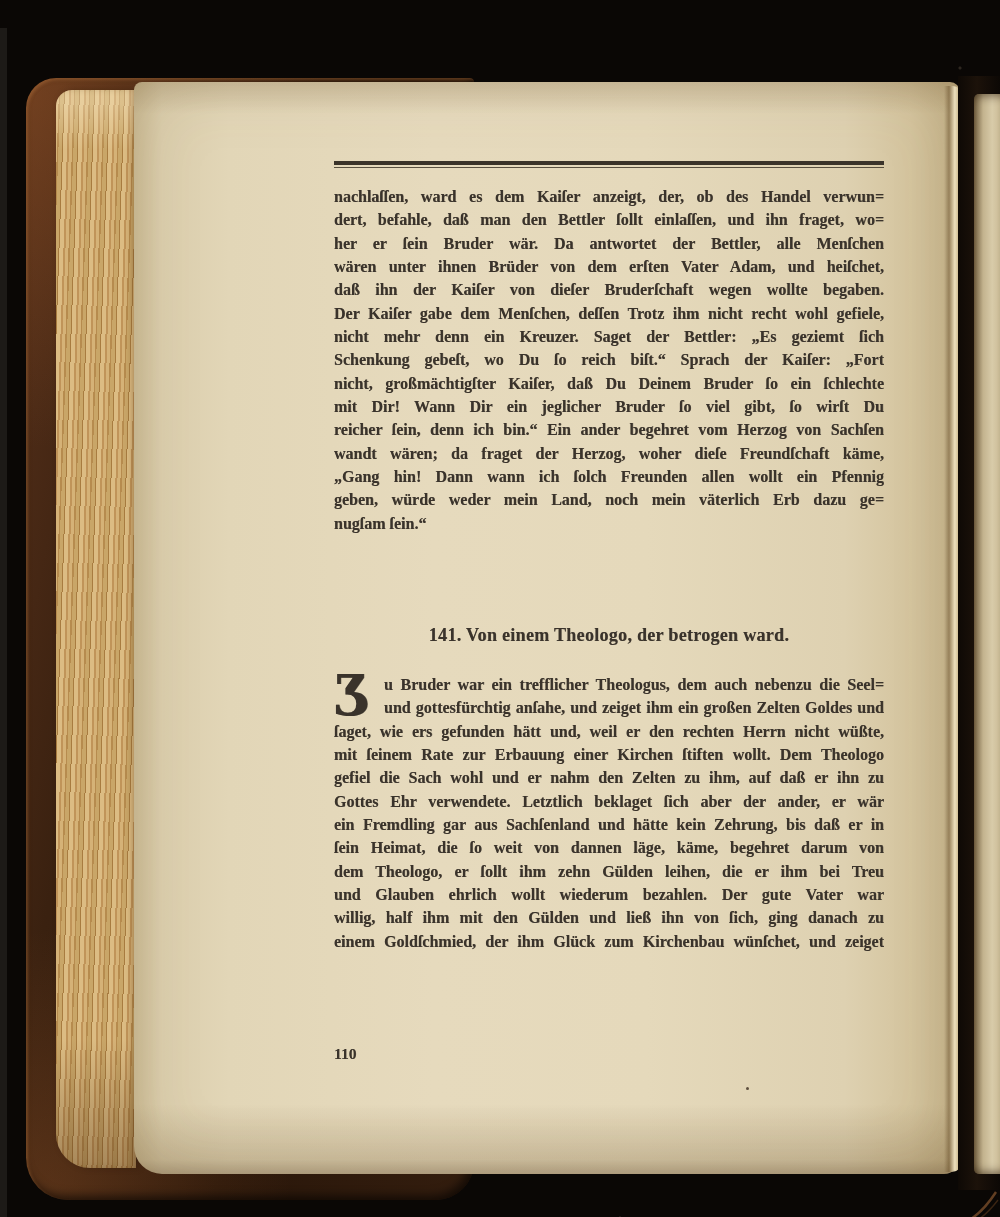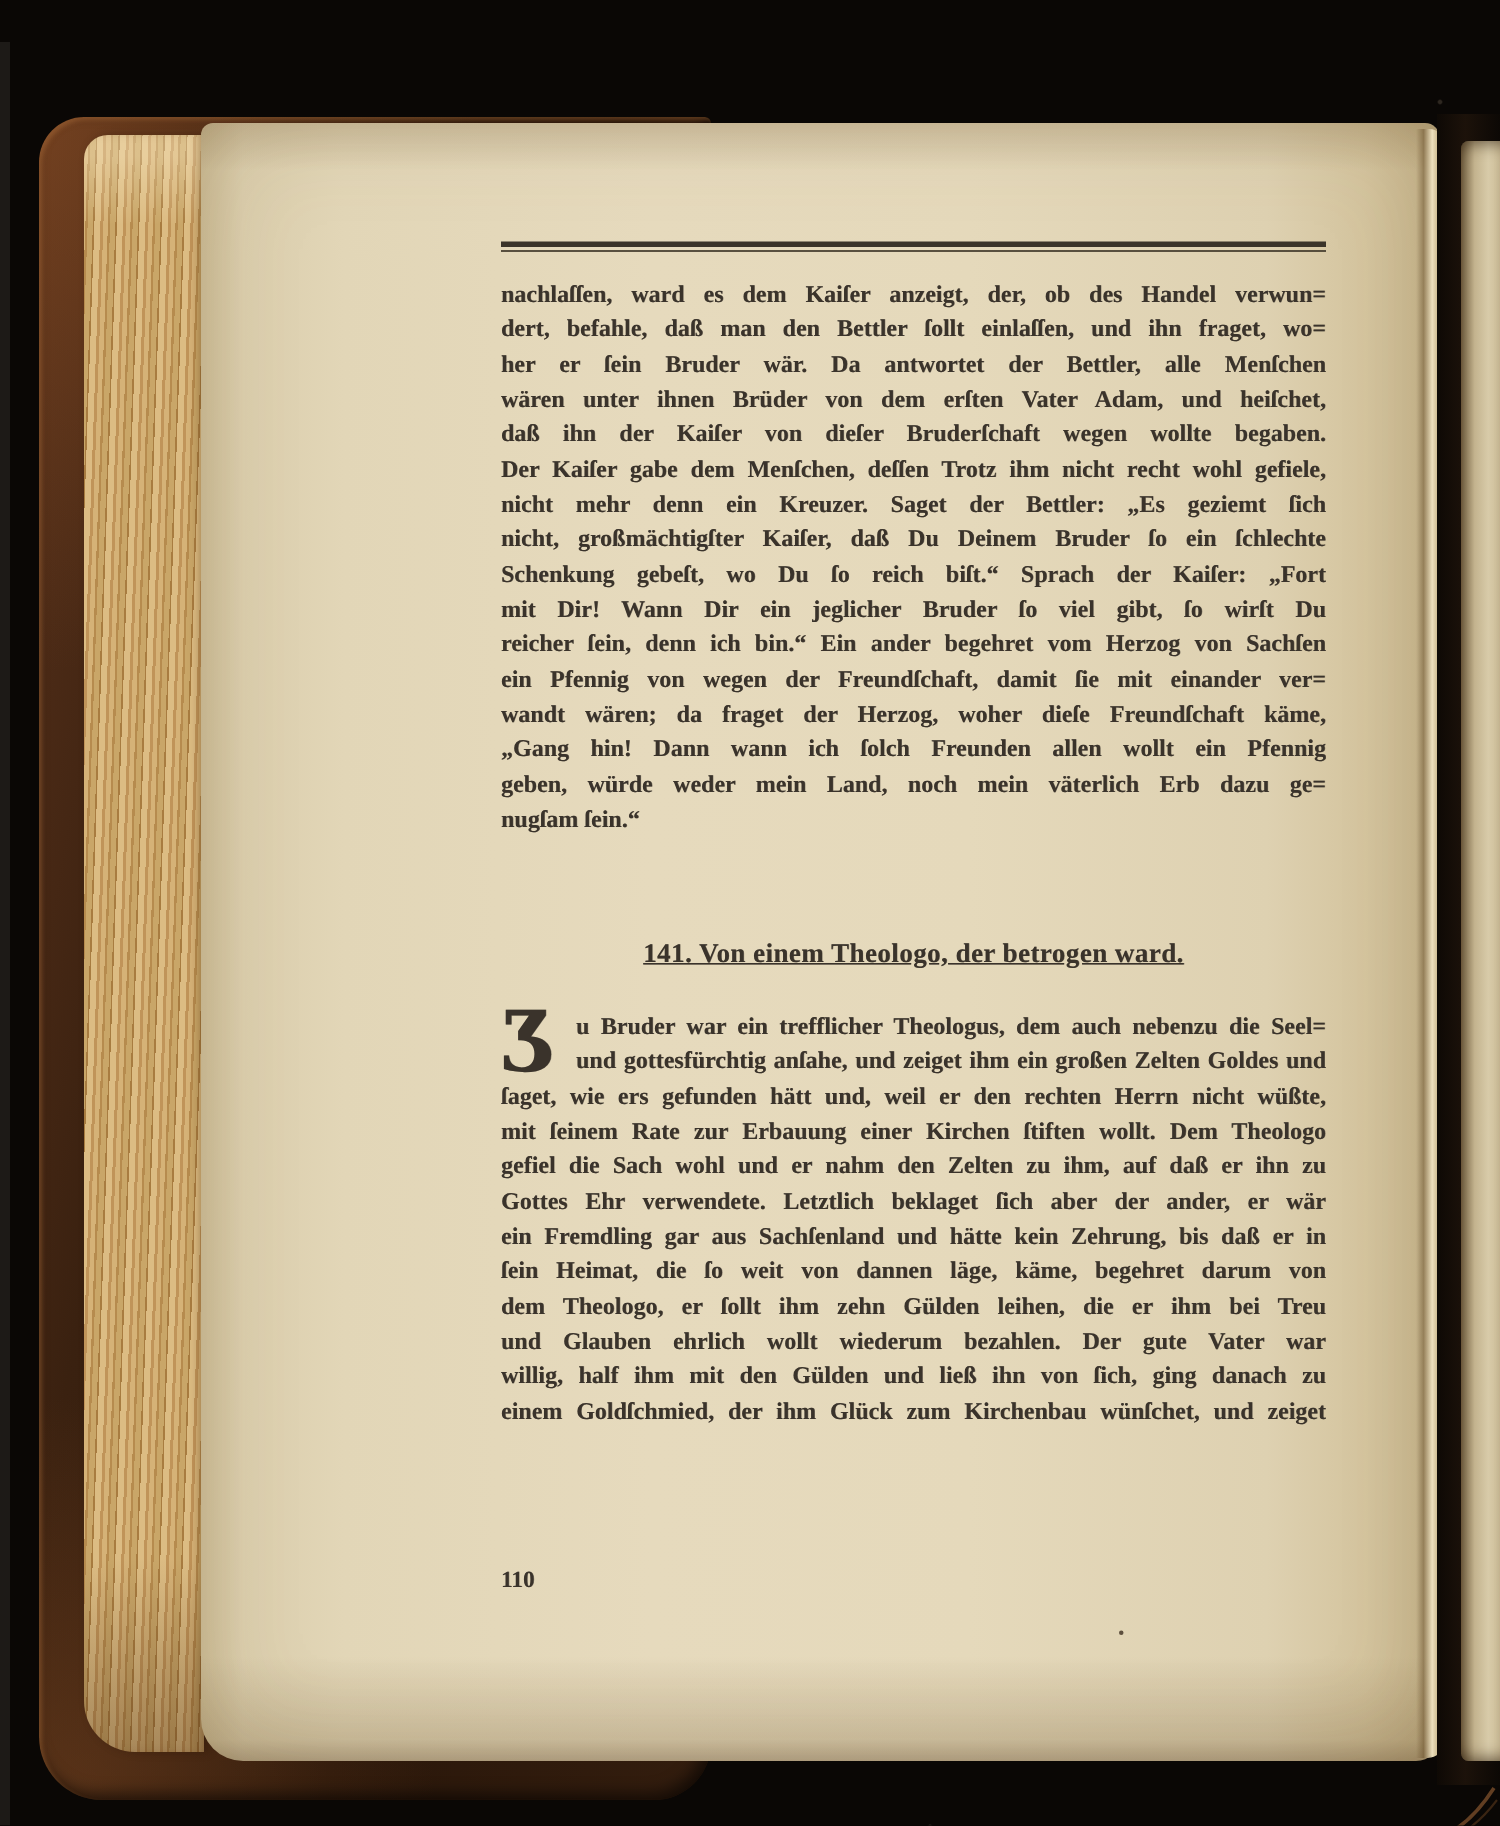--- a/index.html
+++ b/index.html
@@ -82,21 +82,21 @@
   .tline.nojust{text-align-last:left;}
   .dropcap{
     float:left;width:48px;height:46.7px;margin-right:2px;
     font-family:"DejaVu Serif", serif;font-weight:bold;
     font-size:56px;line-height:44px;color:#3a332b;
     text-shadow:0.4px 0 0 rgba(58,51,43,.5);
   }
   .heading{
     position:absolute;left:334px;top:594px;width:550px;margin:0;
     font-size:18px;line-height:26px;font-weight:bold;letter-spacing:.3px;
-    text-align:center;color:#3a332b;text-shadow:0.3px 0 0 rgba(58,51,43,.55);text-decoration:underline;
+    text-align:center;color:#3a332b;text-shadow:0.3px 0 0 rgba(58,51,43,.55);
   }
   .pagenum{
     position:absolute;left:334px;top:1017px;width:60px;
     font-size:15.5px;font-weight:bold;color:#3a332b;
     text-shadow:0.3px 0 0 rgba(58,51,43,.5);
   }
 </style>
 </head>
 <body>
 
@@ -116,25 +116,24 @@
   <div class="rule"></div>
 
   <div class="para para1">
       <div class="tline">nachlaſſen, ward es dem Kaiſer anzeigt, der, ob des Handel verwun=</div>
       <div class="tline">dert, befahle, daß man den Bettler ſollt einlaſſen, und ihn fraget, wo=</div>
       <div class="tline">her er ſein Bruder wär.  Da antwortet der Bettler, alle Menſchen</div>
       <div class="tline">wären unter ihnen Brüder von dem erſten Vater Adam, und heiſchet,</div>
       <div class="tline">daß ihn der Kaiſer von dieſer Bruderſchaft wegen wollte begaben.</div>
       <div class="tline">Der Kaiſer gabe dem Menſchen, deſſen Trotz ihm nicht recht wohl gefiele,</div>
       <div class="tline">nicht mehr denn ein Kreuzer.  Saget der Bettler: „Es geziemt ſich</div>
+      <div class="tline">Schenkung gebeſt, wo Du ſo reich biſt.“  Sprach der Kaiſer: „Fort</div>
       <div class="tline">nicht, großmächtigſter Kaiſer, daß Du Deinem Bruder ſo ein ſchlechte</div>
-      <div class="tline">Schenkung gebeſt, wo Du ſo reich biſt.“  Sprach der Kaiſer: „Fort</div>
       <div class="tline">mit Dir!  Wann Dir ein jeglicher Bruder ſo viel gibt, ſo wirſt Du</div>
       <div class="tline">reicher ſein, denn ich bin.“ Ein ander begehret vom Herzog von Sachſen</div>
-      <div class="tline">ein Pfennig von wegen der Freundſchaft, damit ſie mit einander ver=</div>
       <div class="tline">wandt wären; da fraget der Herzog, woher dieſe Freundſchaft käme,</div>
       <div class="tline">„Gang hin!  Dann wann ich ſolch Freunden allen wollt ein Pfennig</div>
       <div class="tline">geben, würde weder mein Land, noch mein väterlich Erb dazu ge=</div>
       <div class="tline nojust">nugſam ſein.“</div>
     </div>
 
   <h2 class="heading">141. Von einem Theologo, der betrogen ward.</h2>
 
   <div class="para para2">
     <span class="dropcap">Ʒ</span>

